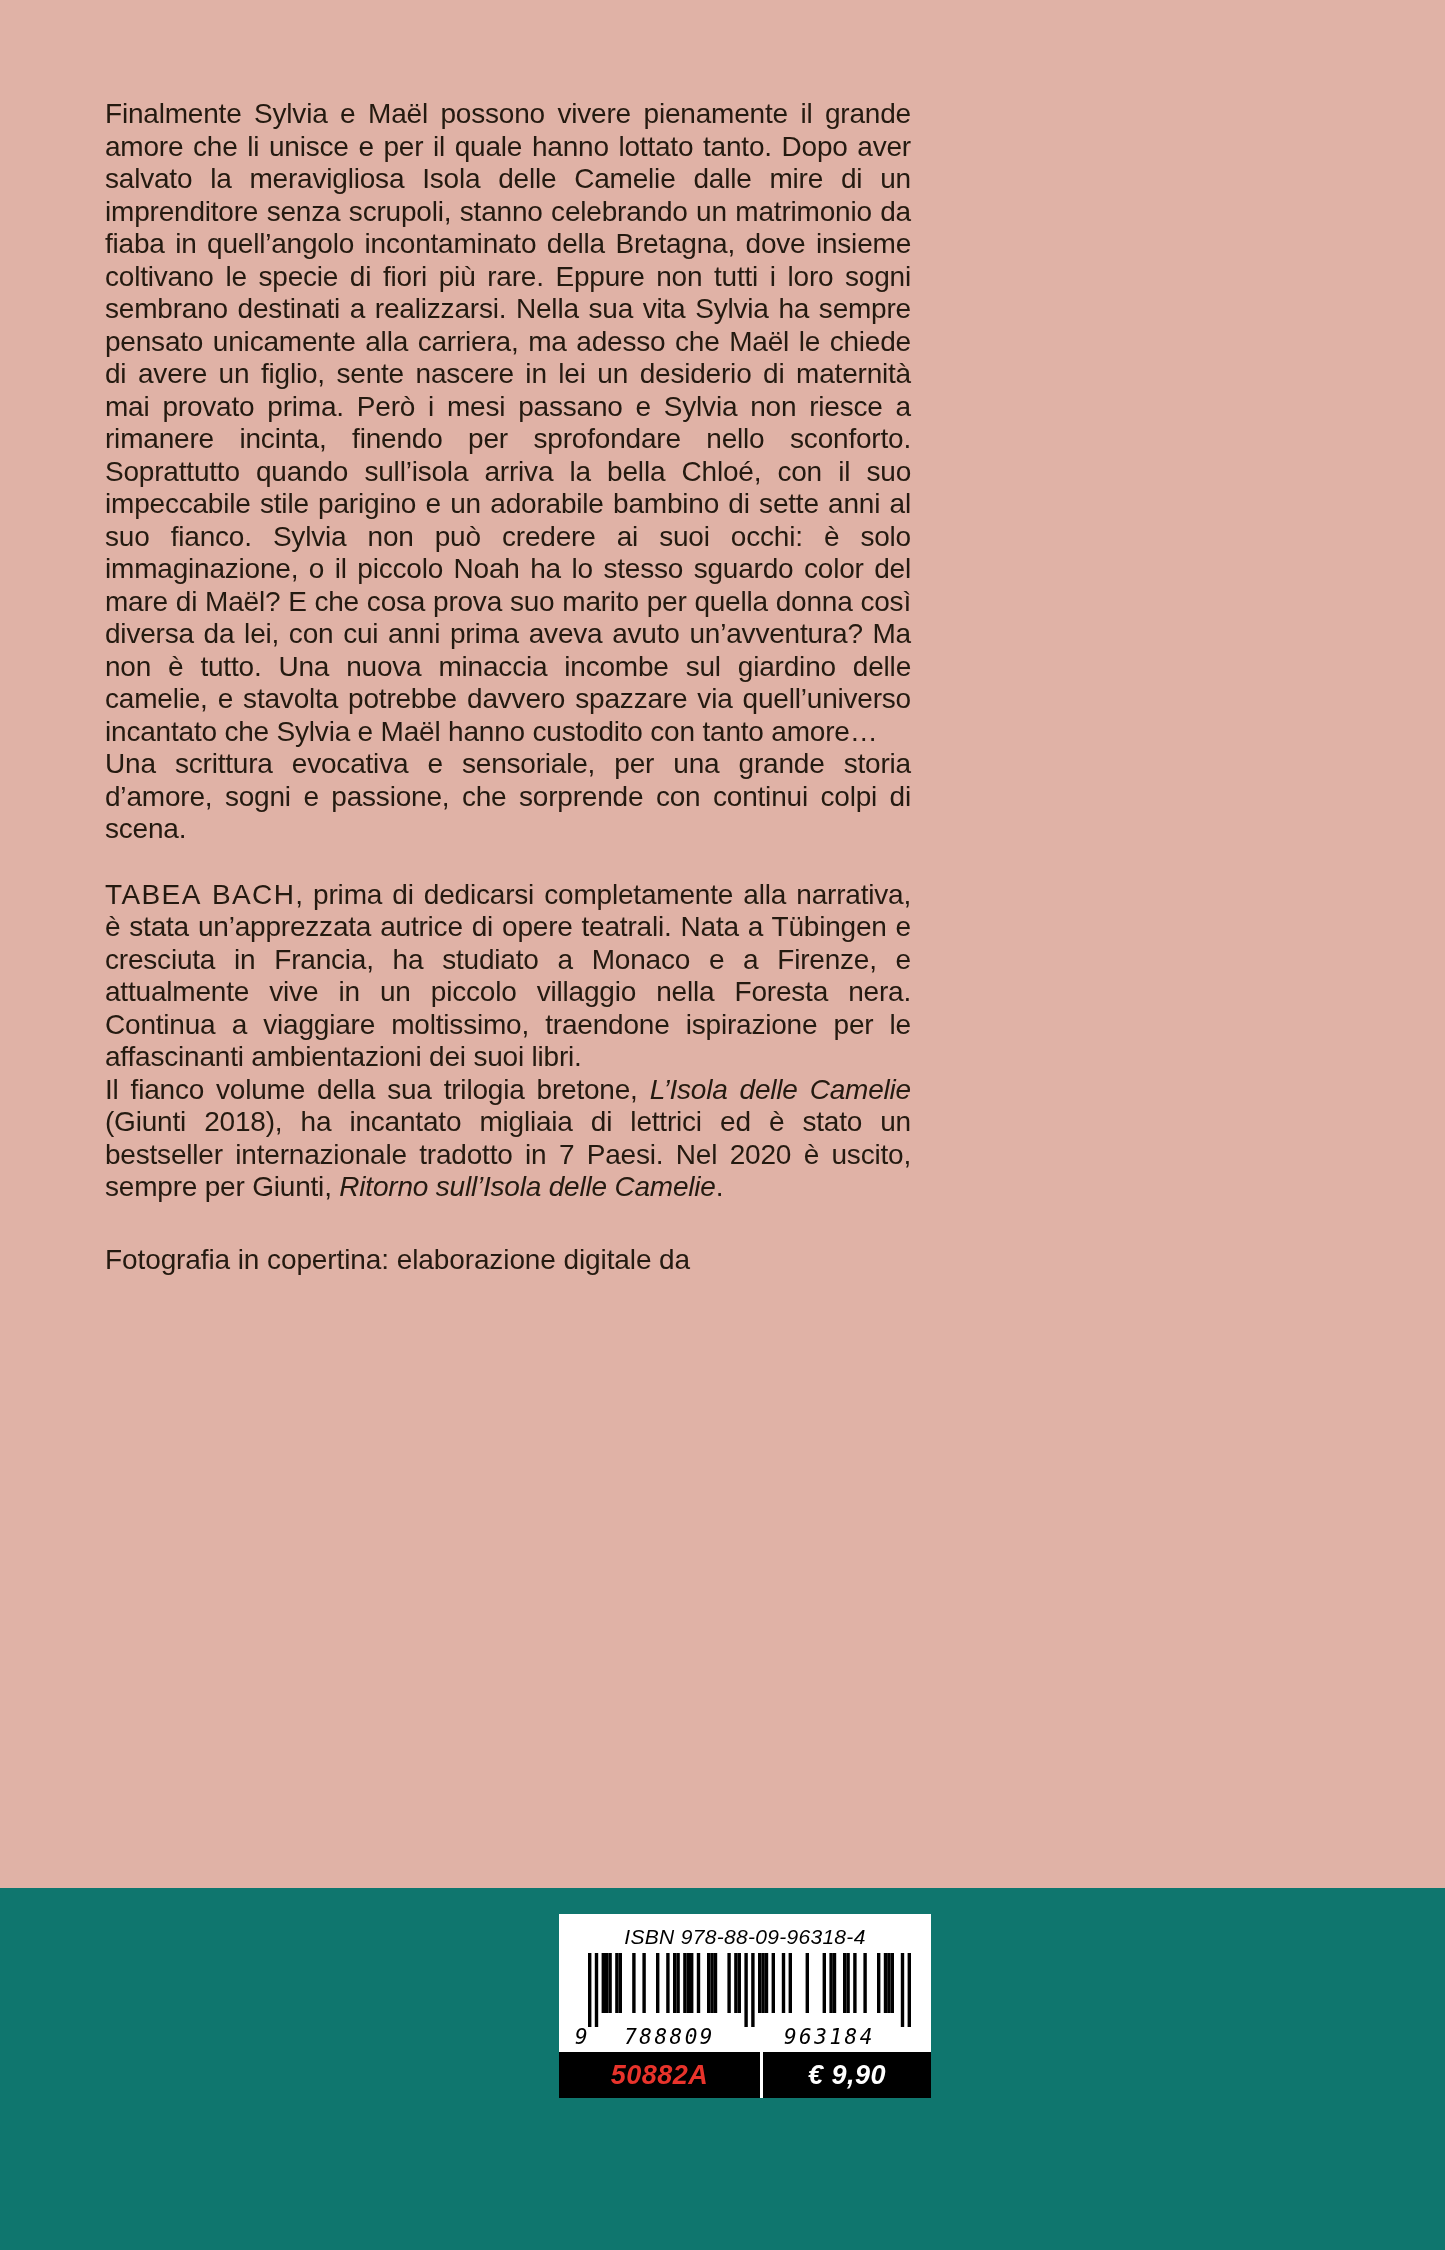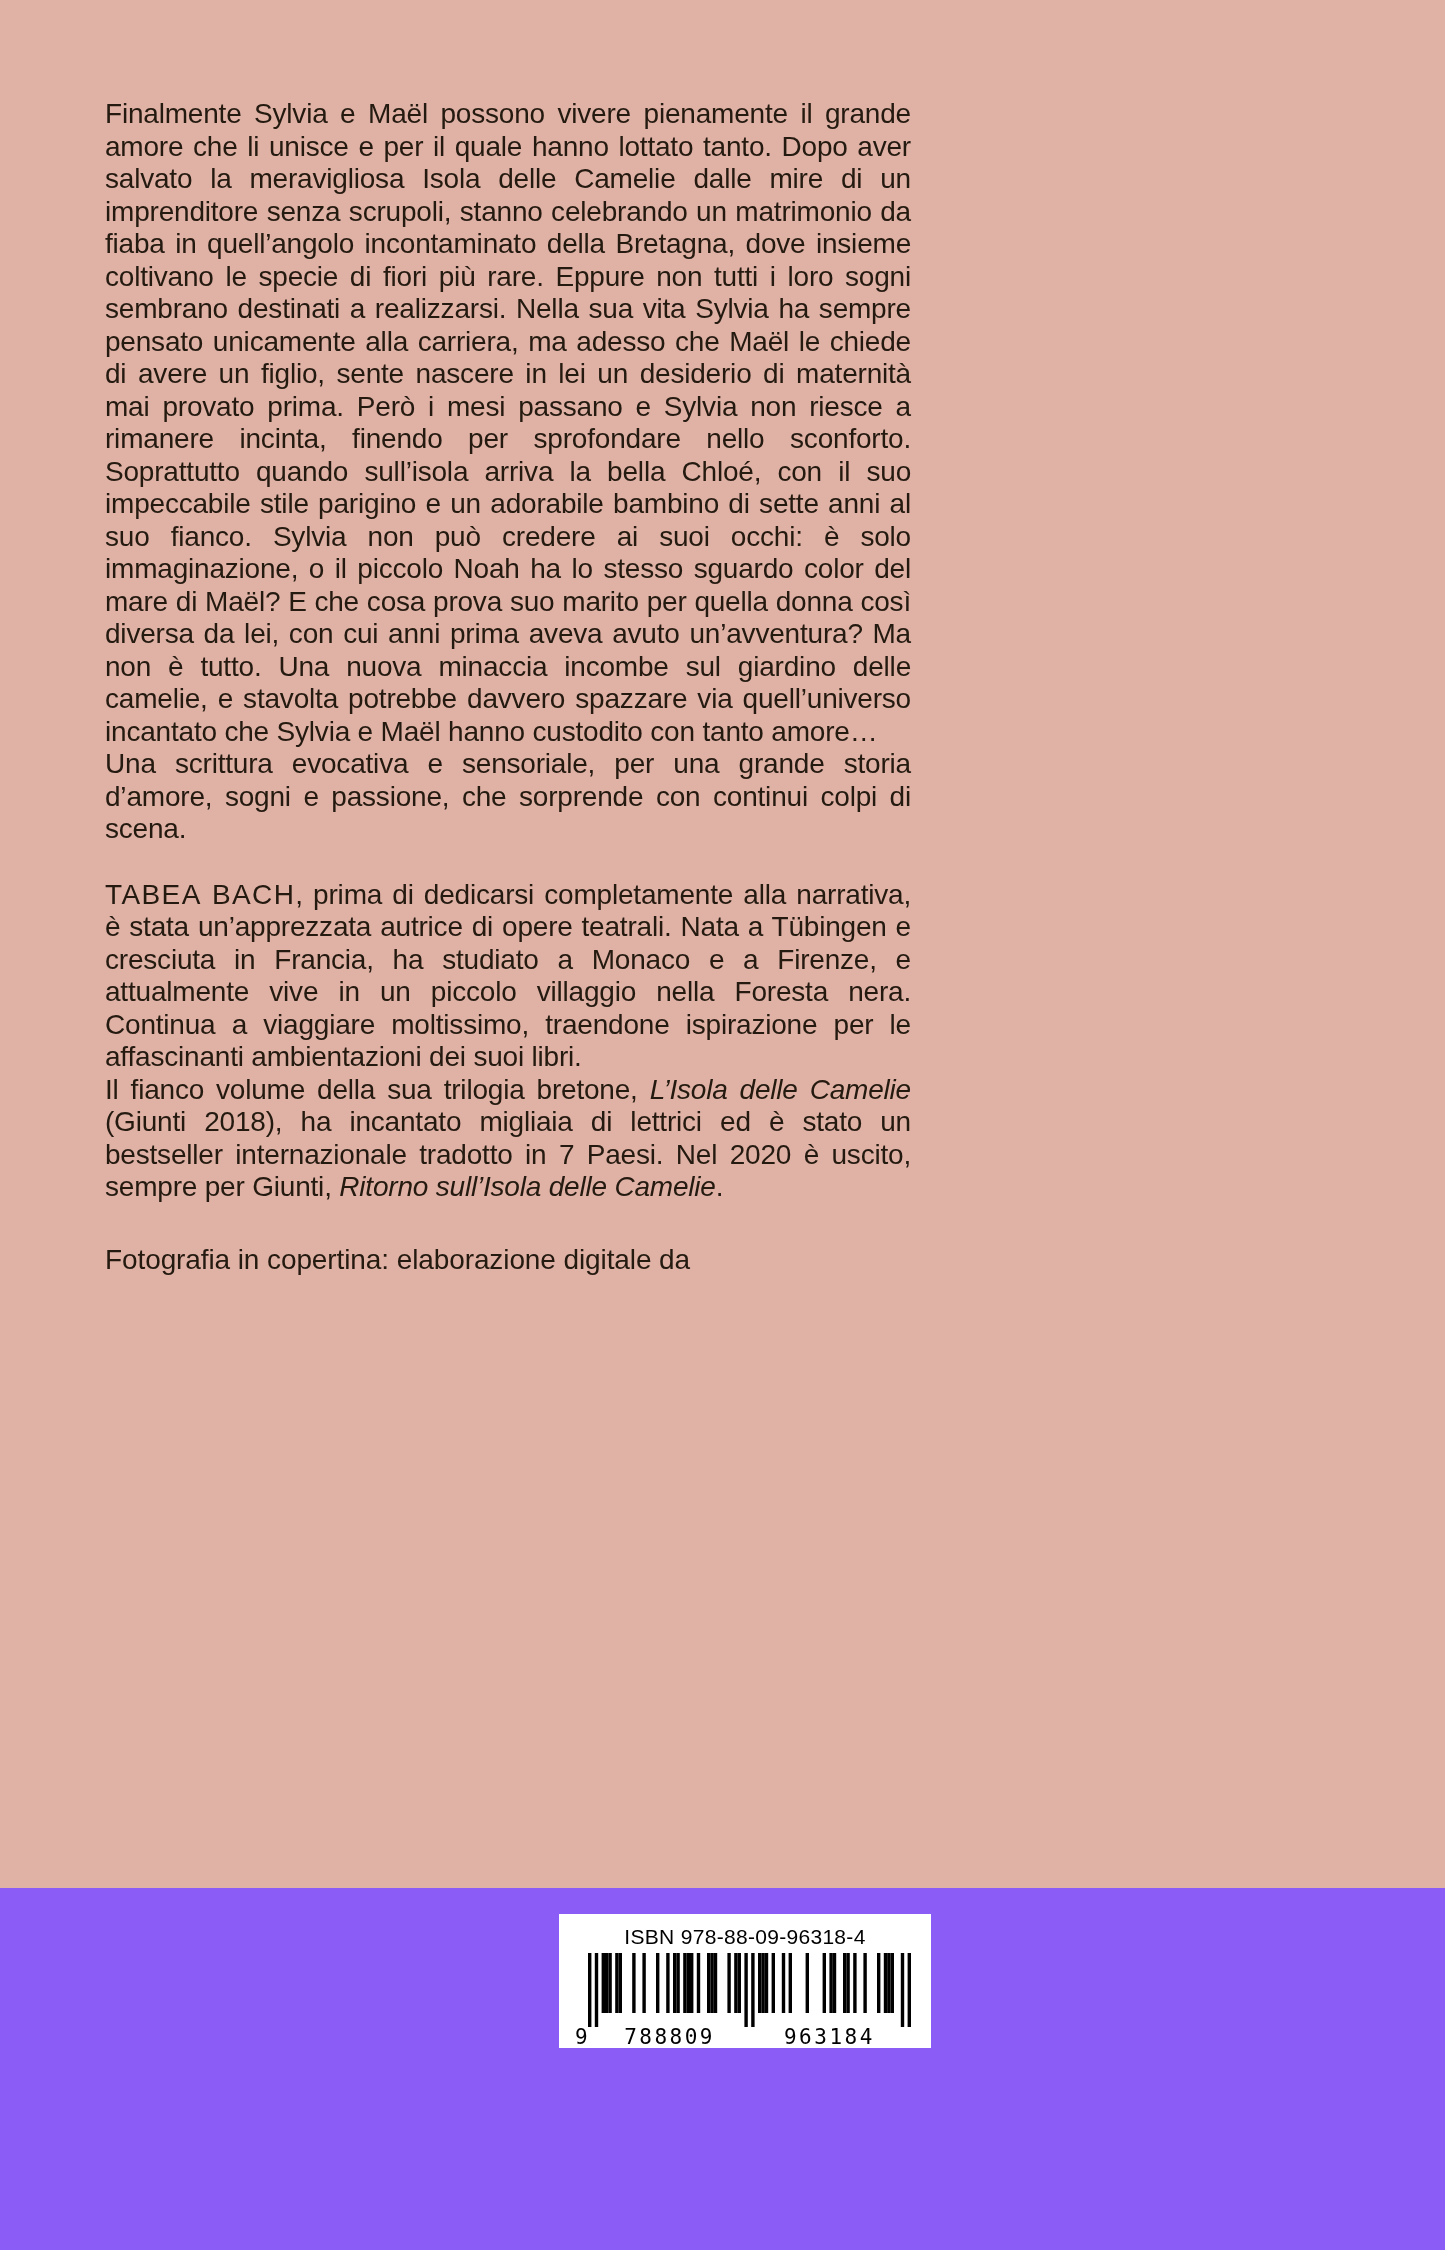--- a/index.html
+++ b/index.html
@@ -99,21 +99,21 @@
     <section class="bio-block">
       <p><span class="author-name">TABEA BACH</span><span>, prima di dedicarsi completamente alla narrativa, è stata un’apprezzata autrice di opere teatrali. Nata a Tübingen e cresciuta in Francia, ha studiato a Monaco e a Firenze, e attualmente vive in un piccolo villaggio nella Foresta nera. Continua a viaggiare moltissimo, traendone ispirazione per le affascinanti ambientazioni dei suoi libri.</span></p>
       <p><span>Il fianco volume della sua trilogia bretone, </span><span class="book-title">L’Isola delle Camelie</span><span> (Giunti 2018), ha incantato migliaia di lettrici ed è stato un bestseller internazionale tradotto in 7 Paesi. Nel 2020 è uscito, sempre per Giunti, </span><span class="book-title">Ritorno sull’Isola delle Camelie</span><span>.</span></p>
     </section>
   </div>
 
   <section class="credits">
     <p>Fotografia in copertina: elaborazione digitale da</p>
   </section>
 
-  <div class="band" style="background: #8b5cf6;">
+  <div class="band" style="background: #0f766e; font-style: italic;">
     <div class="barcode-box">
       <div class="isbn-label">ISBN 978-88-09-96318-4</div>
       <svg id="barcode-svg" class="barcode-svg" width="348" height="95" viewBox="0 0 348 95" xmlns="http://www.w3.org/2000/svg">
           <rect x="17.0" y="0" width="3.4" height="74" fill="#000000"></rect>
           <rect x="23.8" y="0" width="3.4" height="74" fill="#000000"></rect>
           <rect x="30.6" y="0" width="3.4" height="60" fill="#000000"></rect>
           <rect x="34.0" y="0" width="3.4" height="60" fill="#000000"></rect>
           <rect x="37.4" y="0" width="3.4" height="60" fill="#000000"></rect>
           <rect x="44.2" y="0" width="3.4" height="60" fill="#000000"></rect>
           <rect x="47.6" y="0" width="3.4" height="60" fill="#000000"></rect>
@@ -152,16 +152,20 @@
           <rect x="306.0" y="0" width="3.4" height="60" fill="#000000"></rect>
           <rect x="312.8" y="0" width="3.4" height="60" fill="#000000"></rect>
           <rect x="316.2" y="0" width="3.4" height="60" fill="#000000"></rect>
           <rect x="319.6" y="0" width="3.4" height="60" fill="#000000"></rect>
           <rect x="329.8" y="0" width="3.4" height="74" fill="#000000"></rect>
           <rect x="336.6" y="0" width="3.4" height="74" fill="#000000"></rect>
           <text x="4" y="91" font-size="21" font-family="DejaVu Sans Mono, monospace" fill="#000000">9</text>
           <text x="98.6" y="91" text-anchor="middle" letter-spacing="2.5" font-size="21" font-family="DejaVu Sans Mono, monospace" fill="#000000">788809</text>
           <text x="258.4" y="91" text-anchor="middle" letter-spacing="2.5" font-size="21" font-family="DejaVu Sans Mono, monospace" fill="#000000">963184</text>
         </svg>
+      <div class="price-bar">
+        <div class="seg seg-code" style="color: rgb(232, 51, 43);">50882A</div>
+        <div class="seg seg-price">€ 9,90</div>
+      </div>
     </div>
   </div>
 
 </div>
 
 </body></html>

